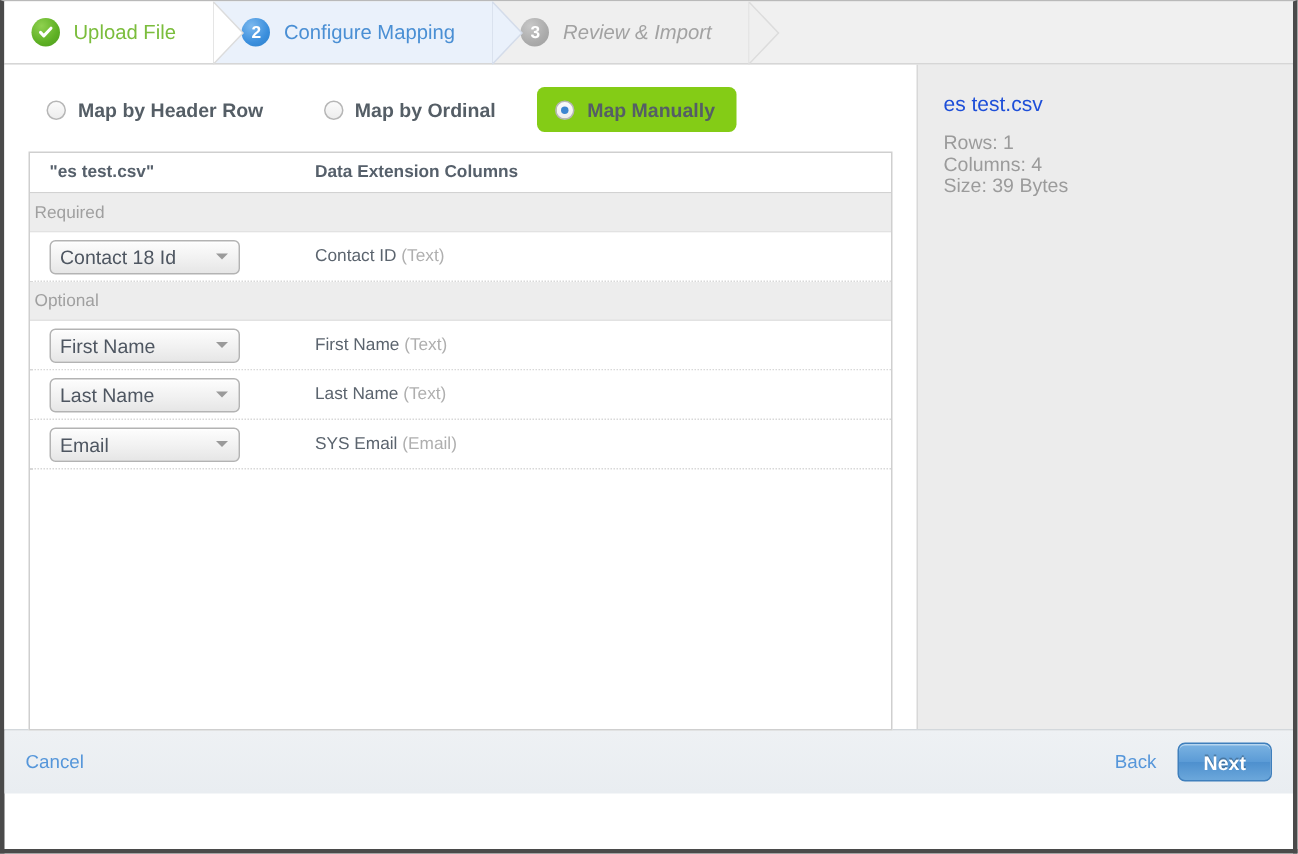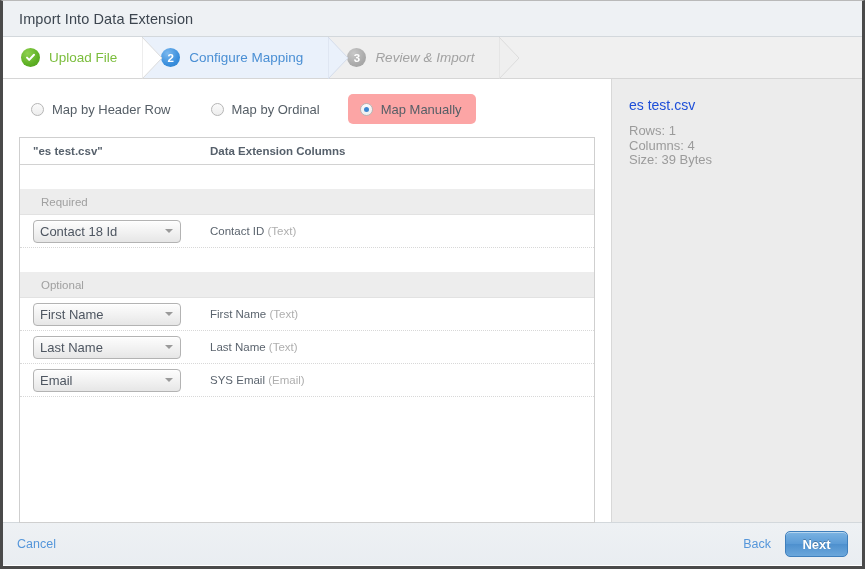--- a/index.html
+++ b/index.html
@@ -132,21 +132,21 @@
     margin-bottom: 12px;
   }
   .radio-opt {
     display: flex;
     align-items: center;
     height: 30px;
     padding: 0 14px 0 12px;
     border-radius: 5px;
     margin-right: 14px;
   }
-  .radio-opt.selected { background: #fca5a5; }
+  .radio-opt.selected { background: #84cc16; }
   .radio-dot {
     width: 13px; height: 13px;
     border-radius: 50%;
     background: linear-gradient(#fbfbfb, #ededed);
     border: 1px solid #b6b6b6;
     margin-right: 8px;
     flex: 0 0 auto;
     position: relative;
   }
   .radio-opt.selected .radio-dot::after {
@@ -154,20 +154,21 @@
     position: absolute;
     left: 3px; top: 3px;
     width: 5px; height: 5px;
     border-radius: 50%;
     background: #3c86d0;
   }
   .radio-label {
     font-size: 13px;
     color: #555e66;
     white-space: nowrap;
+    font-weight: bold;
   }
 
   
   .map-table {
     border: 1px solid #cfcfcf;
     height: 386px;
     background: #ffffff;
     overflow: hidden;
   }
   .map-head {
@@ -183,45 +184,44 @@
     font-size: 11.5px;
     font-weight: bold;
     color: #56606b;
   }
   .section-row {
     height: 26px;
     display: flex;
     align-items: center;
     background: #ededed;
     border-bottom: 1px solid #e2e2e2;
-    padding-left: 21px;
+    padding-left: 3px;
     font-size: 11.5px;
     color: #a0a0a0;
-    margin-top: 24px;
   }
   .map-row {
     display: flex;
     align-items: center;
     height: 33px;
     border-bottom: 1px dotted #d8d8d8;
     background: #ffffff;
   }
   .map-row .col-a { padding-left: 13px; }
   .de-col {
     font-size: 11.5px;
     color: #5b646e;
   }
   .de-type { color: #afafaf; }
 
   
   .sel {
     position: relative;
     display: inline-flex;
     align-items: center;
-    width: 148px;
+    width: 127px;
     height: 23px;
     border: 1px solid #b3b3b3;
     border-radius: 4px;
     background: linear-gradient(#fdfdfd 0%, #f1f1f1 55%, #e6e6e6 100%);
     padding: 0 18px 0 6px;
     box-shadow: 0 1px 0 rgba(255,255,255,.7) inset;
   }
   .sel-text {
     font-size: 13px;
     color: #4e5661;
@@ -271,23 +271,20 @@
     text-shadow: 0 -1px 0 rgba(0,0,0,.25);
     box-shadow: 0 1px 0 rgba(255,255,255,.45) inset;
     cursor: pointer;
   }
 </style>
 </head>
 <body>
 
 <div class="window">
 
-  <div class="titlebar">
-    <span class="titlebar-text">Import Into Data Extension</span>
-  </div>
 
   <div class="stepbar">
 
     <div class="step done">
       <span class="step-badge badge-done">
         <svg width="11" height="11" viewBox="0 0 11 11">
             <path d="M2 5.6 L4.2 7.9 L9 2.8" stroke="#ffffff" stroke-width="2" fill="none" stroke-linecap="round" stroke-linejoin="round"></path>
           </svg>
       </span>
       <span class="step-label">Upload File</span>

